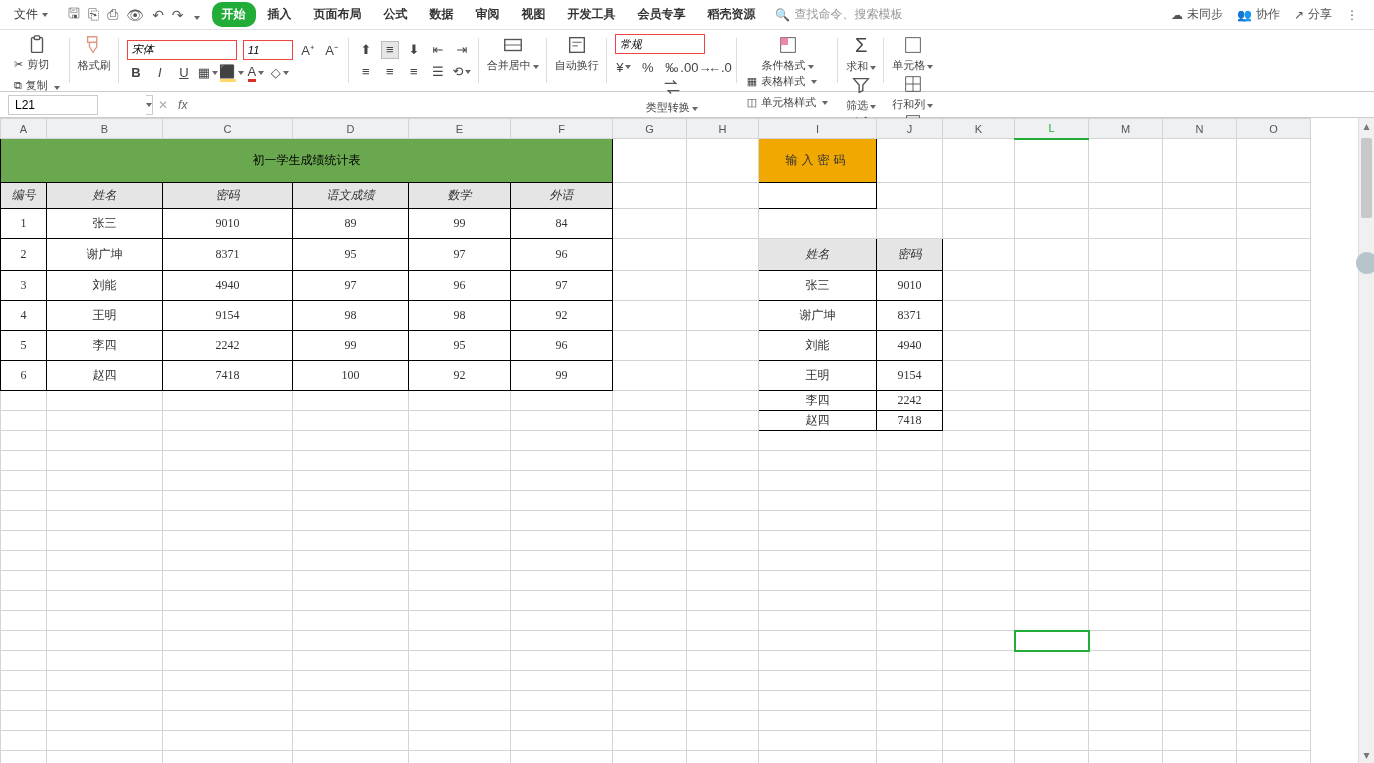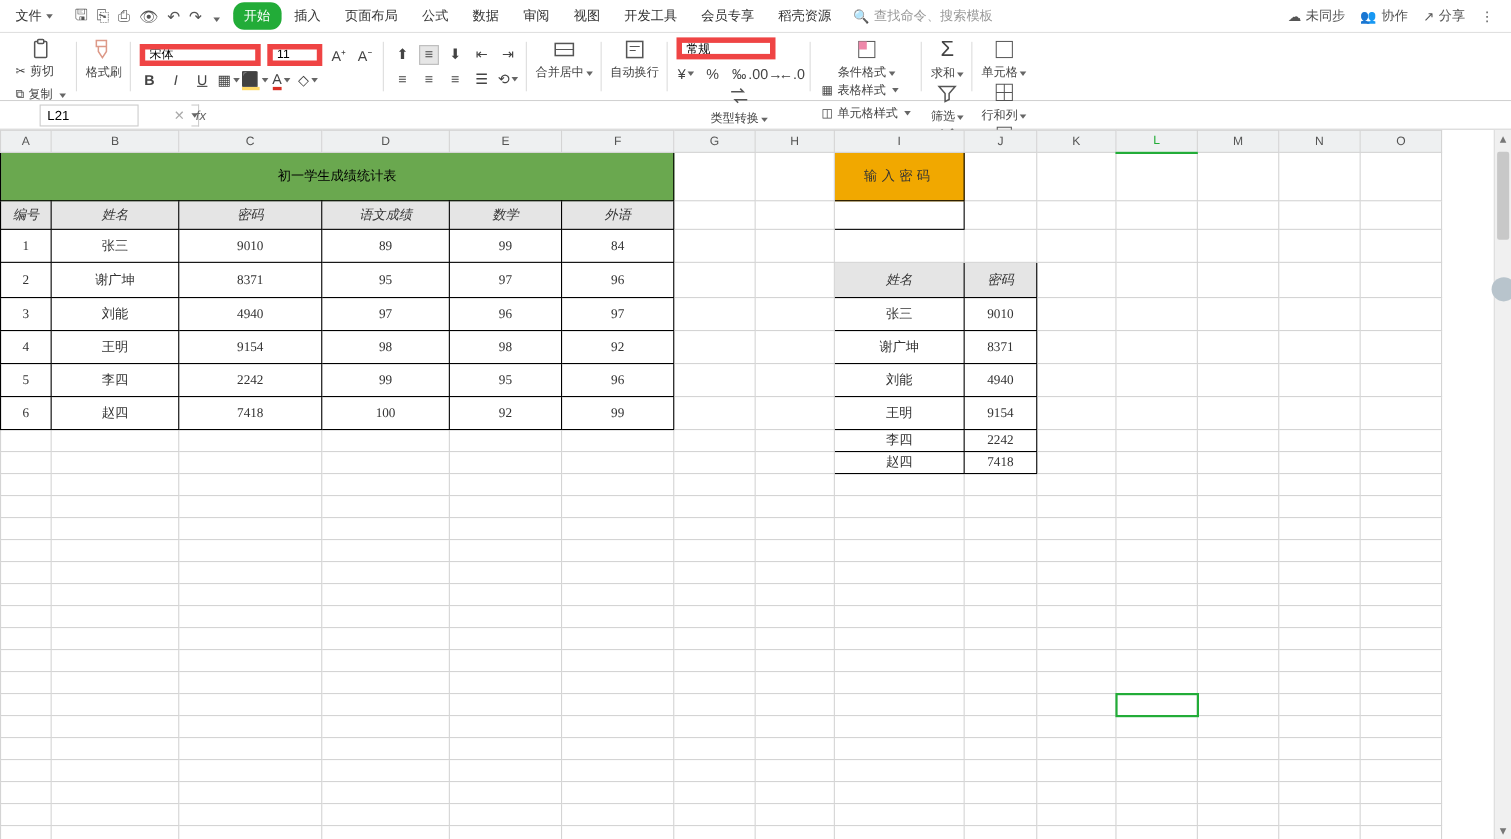--- a/index.html
+++ b/index.html
@@ -4,47 +4,47 @@
 <style>
 * { box-sizing: border-box; margin: 0; padding: 0; }
 body { font-family: "Microsoft YaHei", Arial, sans-serif; font-size: 12px; color: #333; background: #fff; overflow: hidden; }
 
 
 .menubar { display: flex; align-items: center; height: 30px; background: #fff; border-bottom: 1px solid #e0e0e0; padding: 0 6px; gap: 2px; }
 .menubar .file-btn { display: flex; align-items: center; gap: 4px; padding: 0 8px; height: 100%; cursor: pointer; }
 .menubar .file-btn::after { content: ""; border-left: 3px solid transparent; border-right: 3px solid transparent; border-top: 4px solid #666; }
 .menubar .qat { display: flex; align-items: center; gap: 8px; padding: 0 10px; }
 .menubar .qat span { cursor: pointer; font-size: 14px; color: #555; }
-.menubar .tabs { display: flex; align-items: center; gap: 2px; height: 100%; }
+.menubar .tabs { display: flex; align-items: center; gap: 2px; height: 100%; font-weight: bold; }
 .menubar .tab { padding: 4px 10px; border-radius: 10px; cursor: pointer; }
 .menubar .tab.active { background: #22ac38; color: #fff; }
 .menubar .spacer { flex: 1; }
 .menubar .search-box { display: flex; align-items: center; gap: 4px; color: #999; padding: 0 8px; }
 .menubar .right-tools { display: flex; align-items: center; gap: 14px; padding: 0 10px; color: #555; }
 .menubar .right-tools span { cursor: pointer; display: inline-flex; align-items: center; gap: 4px; }
 
 
 .ribbon { display: flex; align-items: flex-start; height: 62px; background: #fff; border-bottom: 1px solid #ccc; padding: 4px 6px; gap: 4px; }
 .ribbon-group { display: flex; flex-direction: column; align-items: center; justify-content: space-between; padding: 0 6px; height: 100%; position: relative; }
 .ribbon-group.sep::after { content: ""; position: absolute; right: -2px; top: 4px; bottom: 4px; width: 1px; background: #ddd; }
 .ribbon-group .big { display: flex; flex-direction: column; align-items: center; gap: 2px; cursor: pointer; font-size: 11px; color: #444; }
 .ribbon-group .big svg, .ribbon-group .big .ico { width: 22px; height: 22px; }
 .rib-row { display: flex; align-items: center; gap: 6px; }
 .rib-col { display: flex; flex-direction: column; gap: 4px; justify-content: center; height: 100%; }
 .mini-btn { display: inline-flex; align-items: center; gap: 4px; cursor: pointer; font-size: 11px; color: #444; padding: 1px 2px; }
 .mini-btn .dd::after { content: ""; border-left: 3px solid transparent; border-right: 3px solid transparent; border-top: 4px solid #666; margin-left: 2px; display: inline-block; }
-.sel { border: 5px solid #ef4444; font-size: 11px; height: 20px; padding: 0 4px; background: #fff; }
+.sel { border: 1px solid #ef4444; font-size: 11px; height: 20px; padding: 0 4px; background: #fff; font-style: italic; }
 .font-name { width: 110px; }
 .font-size { width: 50px; }
 .btn-sq { width: 18px; height: 18px; display: inline-flex; align-items: center; justify-content: center; border: none; background: none; cursor: pointer; font-size: 13px; color: #444; }
 .selected-btn { background: #e6e6e6; border: 1px solid #bbb; }
 
 
 .fbar-wrap { display: flex; align-items: center; height: 26px; border-bottom: 1px solid #ccc; background: #fff; }
-.namebox-area { display: flex; align-items: center; width: 150px; padding-left: 36px; gap: 48px; }
+.namebox-area { display: flex; align-items: center; width: 150px; padding-left: 8px; gap: 48px; }
 .namebox { border: 1px solid #ccc; height: 20px; width: 90px; padding: 0 6px; font-size: 12px; background: #fff; }
 .namebox-dd { width: 16px; height: 20px; border: 1px solid #ccc; border-left: none; display: flex; align-items: center; justify-content: center; cursor: pointer; }
 .namebox-dd::after { content: ""; border-left: 3px solid transparent; border-right: 3px solid transparent; border-top: 4px solid #666; }
 .fbar { flex: 1; display: flex; align-items: center; padding: 0 8px; gap: 10px; }
 .fx { font-style: italic; color: #666; cursor: pointer; }
 
 
 .sheet { position: relative; height: calc(763px - 30px - 62px - 26px); overflow: hidden; background: #fff; }
 .grid { position: absolute; left: 0; top: 0; border-collapse: collapse; }
 .grid th, .grid td { border: 1px solid #d4d4d4; font-weight: normal; text-align: center; }

